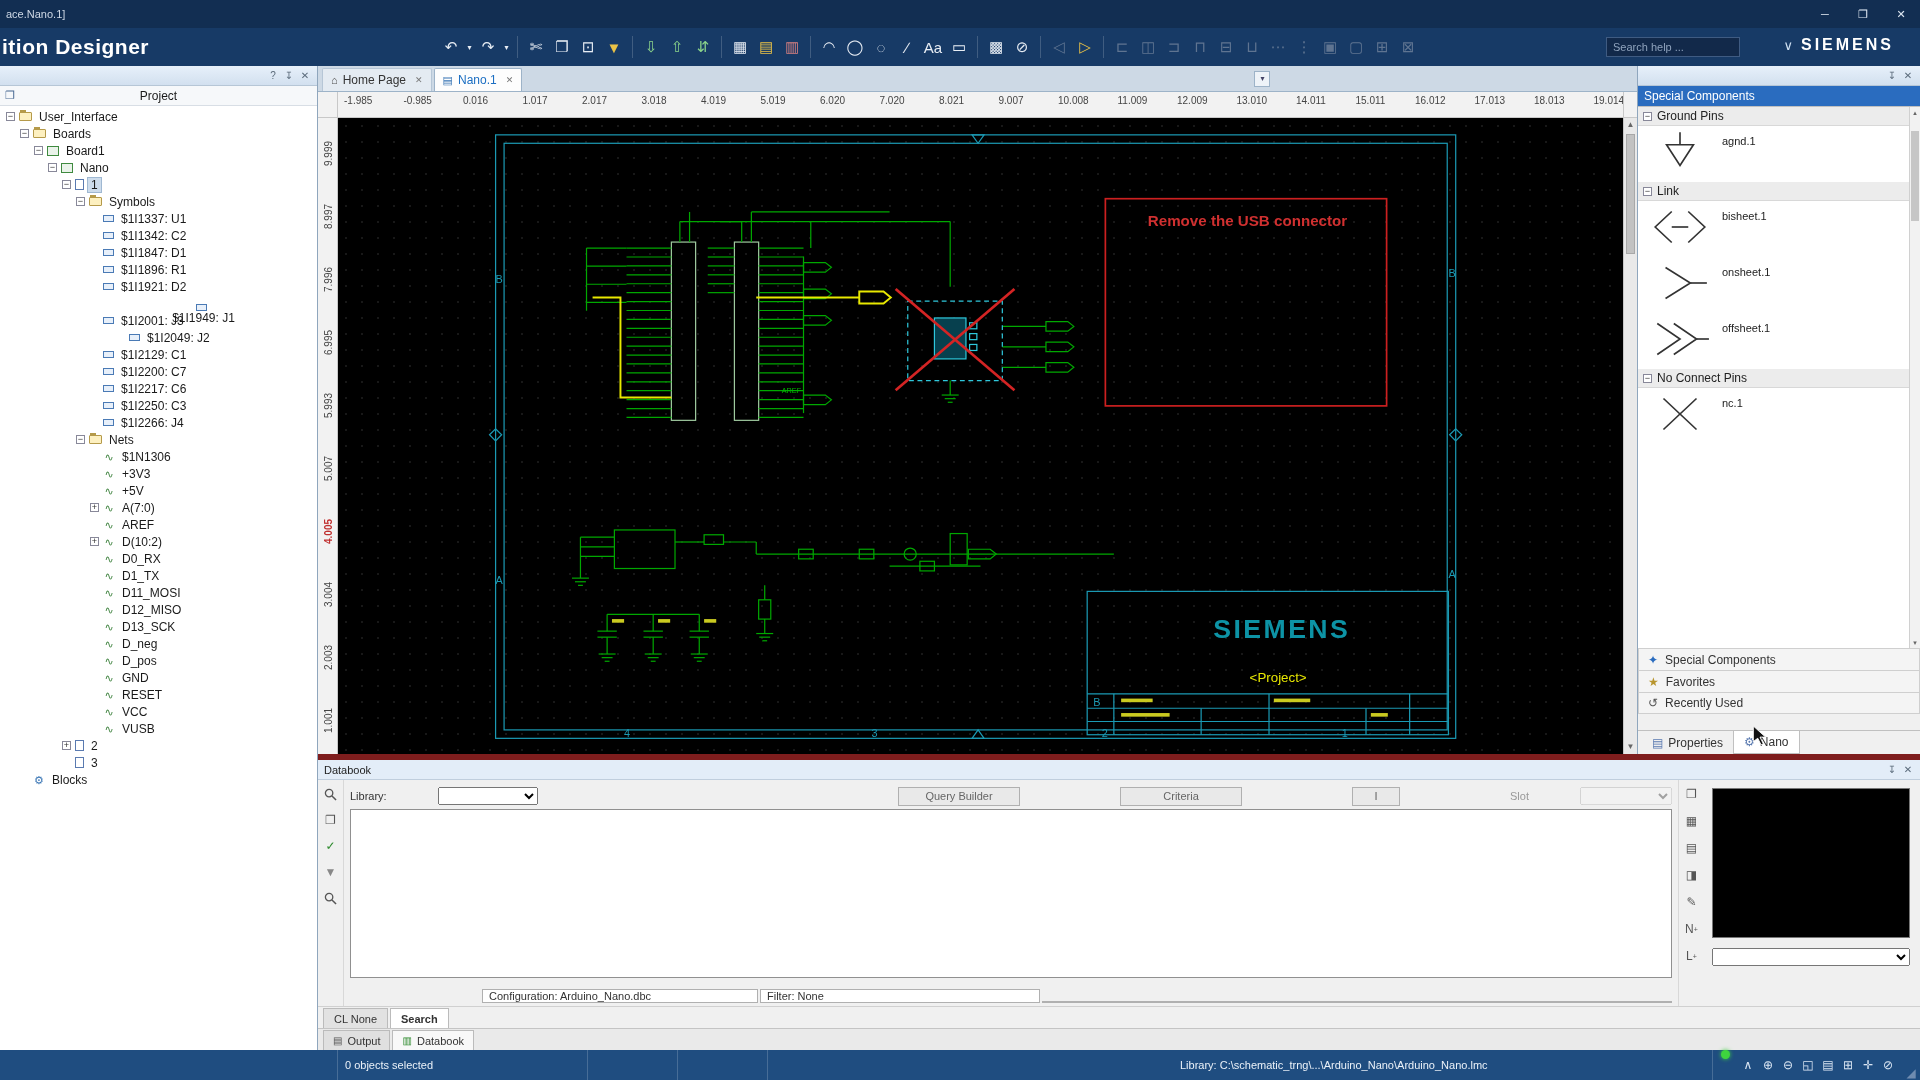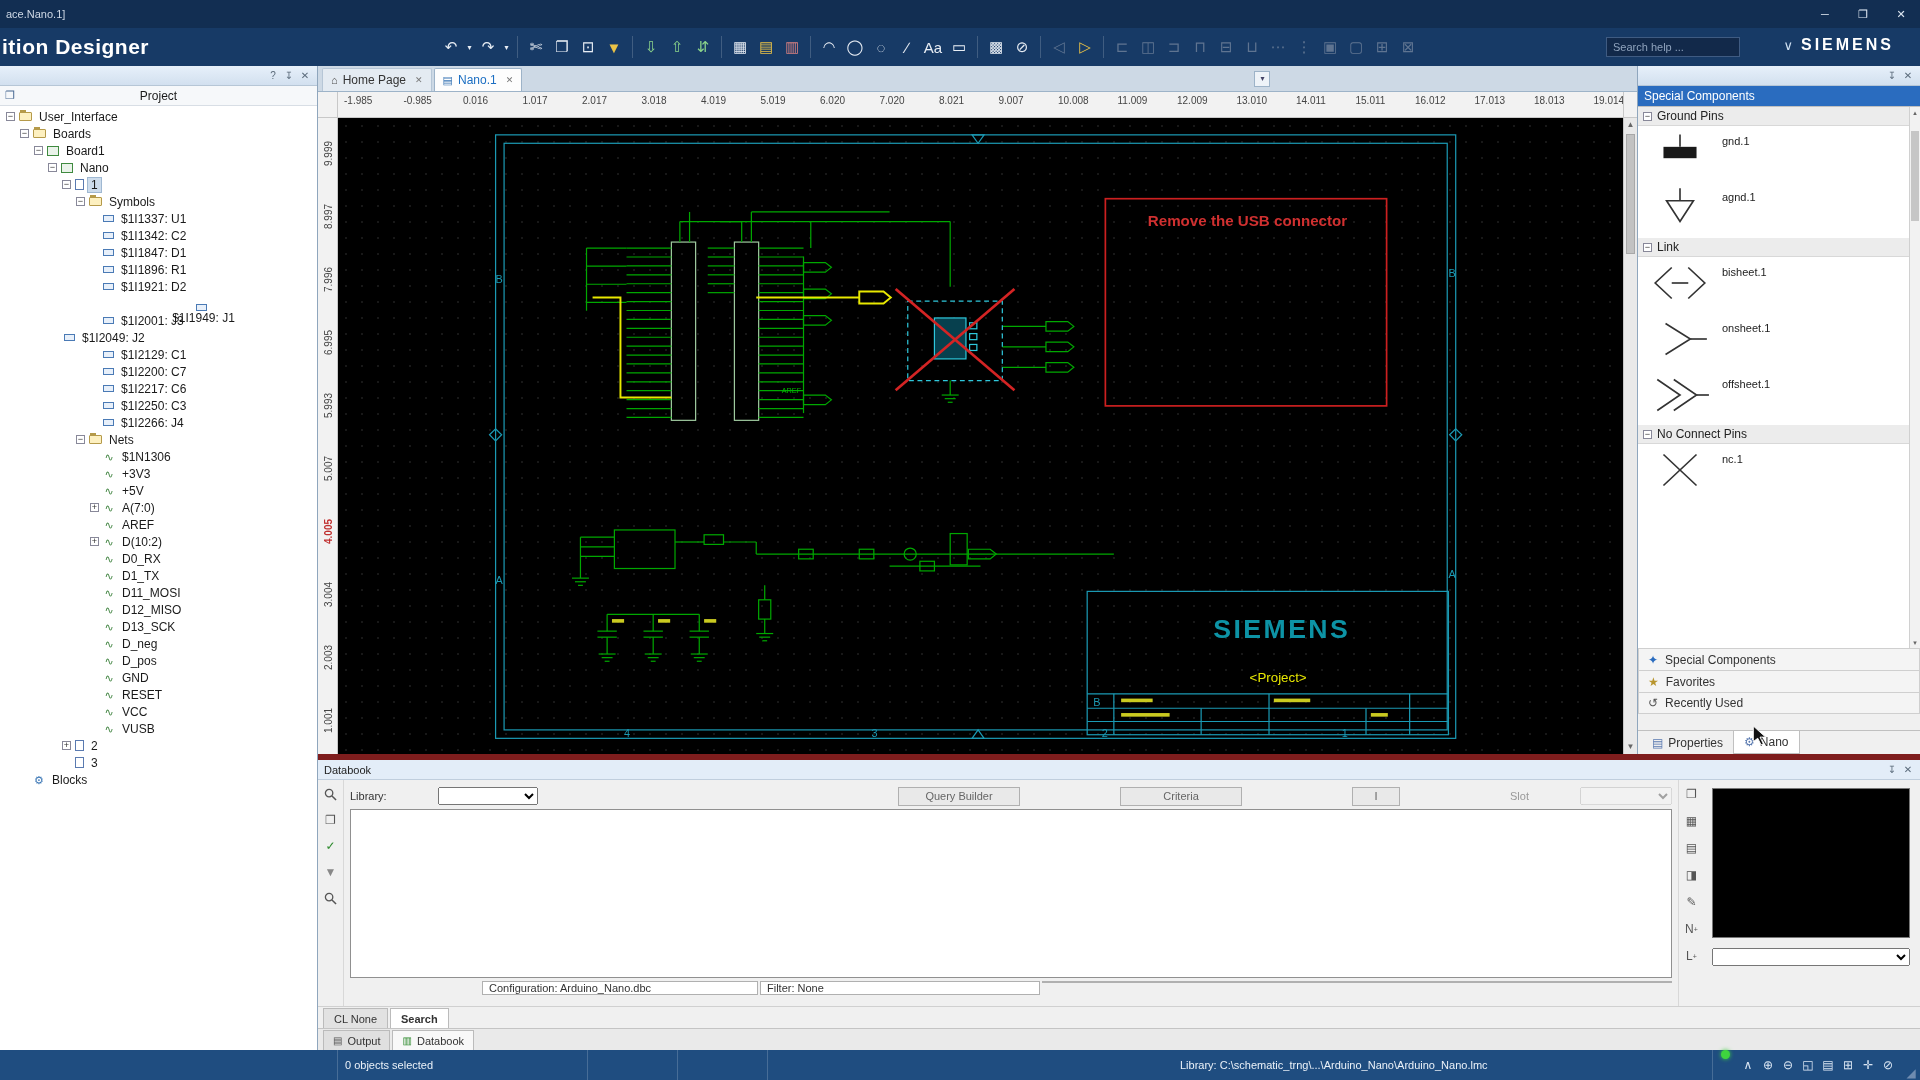--- a/index.html
+++ b/index.html
@@ -120,21 +120,21 @@
   .db-titlebar .ph-label { flex:1; padding-left:2px; }
   .db-body { flex:1; display:flex; min-height:0; }
   .db-lefttools { width:26px; background:#f0f0f0; border-right:1px solid #d8d8d8; display:flex; flex-direction:column; align-items:center; padding-top:4px; gap:6px; }
   .db-tool { width:20px; height:20px; display:flex; align-items:center; justify-content:center; font-size:12px; color:#555; border:1px solid transparent; }
   .db-main { flex:1; display:flex; flex-direction:column; padding:3px 6px; min-width:0; }
   .db-toprow { height:26px; display:flex; align-items:center; font-size:11px; color:#333;gap:47px; }
   .db-toprow .lbl { margin-right:4px; }
   .db-toprow select { width:100px; height:18px; font-size:11px; }
   .db-btn { height:19px; padding:0 14px; background:#e9e9e9; border:1px solid #b0b0b0; font-size:11px; color:#666; display:flex; align-items:center; justify-content:center; }
   .db-white { flex:1; background:#fff; border:1px solid #909090; }
-  .db-configrow { height:22px; margin-top:3px; display:flex; gap:2px; align-items:flex-start; }
+  .db-configrow { height:22px; margin-top:3px; display:flex; gap:2px; align-items:flex-end; }
   .db-cell { border:1px solid #b0b0b0; background:#fff; font-size:11px; color:#333; display:flex; align-items:center; padding:0 6px; }
   .db-iconcol { width:26px; background:#f0f0f0; border-left:1px solid #d8d8d8; display:flex; flex-direction:column; align-items:center; padding-top:4px; gap:7px; }
   .db-preview { width:216px; background:#f0f0f0; padding:8px; }
   .preview-box { width:198px; height:150px; background:#000; border:1px solid #777; }
   .db-preview select { width:198px; height:18px; margin-top:10px; font-size:11px; }
   .db-tabs { height:22px; background:#f0f0f0; display:flex; align-items:flex-end; padding-left:5px; border-top:1px solid #d0d0d0; }
   .db-vtab { height:20px; padding:0 10px; display:flex; align-items:center; font-size:11px; background:#e2e2e2; border:1px solid #bbb; border-bottom:none; color:#333; margin-right:2px; }
   .db-vtab.active { background:#fff; font-weight:bold; }
   .dock-tabs { height:22px; background:#eaeaea; border-top:1px solid #c4c4c4; display:flex; align-items:flex-end; padding-left:5px; }
   .dock-tab { height:20px; padding:0 9px; display:flex; align-items:center; gap:5px; font-size:11px; background:#e0e0e0; border:1px solid #bbb; border-bottom:none; color:#333; margin-right:2px; }
@@ -296,21 +296,21 @@
         <div class="tree-row" style="padding-left: 90px; flex-direction: column;">
           <span class="expander hidden"></span>
           <span class="tico tico-symbol"></span>
           <span class="tlabel">$1I1949: J1</span>
         </div>
         <div class="tree-row" style="padding-left: 90px;">
           <span class="expander hidden"></span>
           <span class="tico tico-symbol"></span>
           <span class="tlabel">$1I2001: J3</span>
         </div>
-        <div class="tree-row" style="padding-left: 51px;">
+        <div class="tree-row" style="padding-left: 116px;">
           <span class="expander hidden"></span>
           <span class="tico tico-symbol"></span>
           <span class="tlabel">$1I2049: J2</span>
         </div>
         <div class="tree-row" style="padding-left: 90px;">
           <span class="expander hidden"></span>
           <span class="tico tico-symbol"></span>
           <span class="tlabel">$1I2129: C1</span>
         </div>
         <div class="tree-row" style="padding-left: 90px;">
@@ -727,31 +727,20 @@
         <div class="plist">
           <div>
               <div class="pgroup-h">
                 <span class="expander">−</span>
                 <span>Ground Pins</span>
               </div>
               <div class="pitem">
                 <div class="psym">
                   <svg width="62" height="44" viewBox="0 0 60 42">
                     <g stroke="#333" stroke-width="1.6" fill="none">
-                      <line x1="30" y1="4" x2="30" y2="16"></line>
-                      <rect x="14" y="16" width="32" height="11" fill="#1a1a1a" stroke="none"></rect>
-                    </g>
-                  </svg>
-                </div>
-                <span class="plabel">gnd.1</span>
-              </div>
-              <div class="pitem">
-                <div class="psym">
-                  <svg width="62" height="44" viewBox="0 0 60 42">
-                    <g stroke="#333" stroke-width="1.6" fill="none">
                       <line x1="30" y1="2" x2="30" y2="14"></line>
                       <polygon points="17,14 43,14 30,34" fill="none"></polygon>
                     </g>
                   </svg>
                 </div>
                 <span class="plabel">agnd.1</span>
               </div>
               <div class="pgroup-h">
                 <span class="expander">−</span>
                 <span>Link</span>

